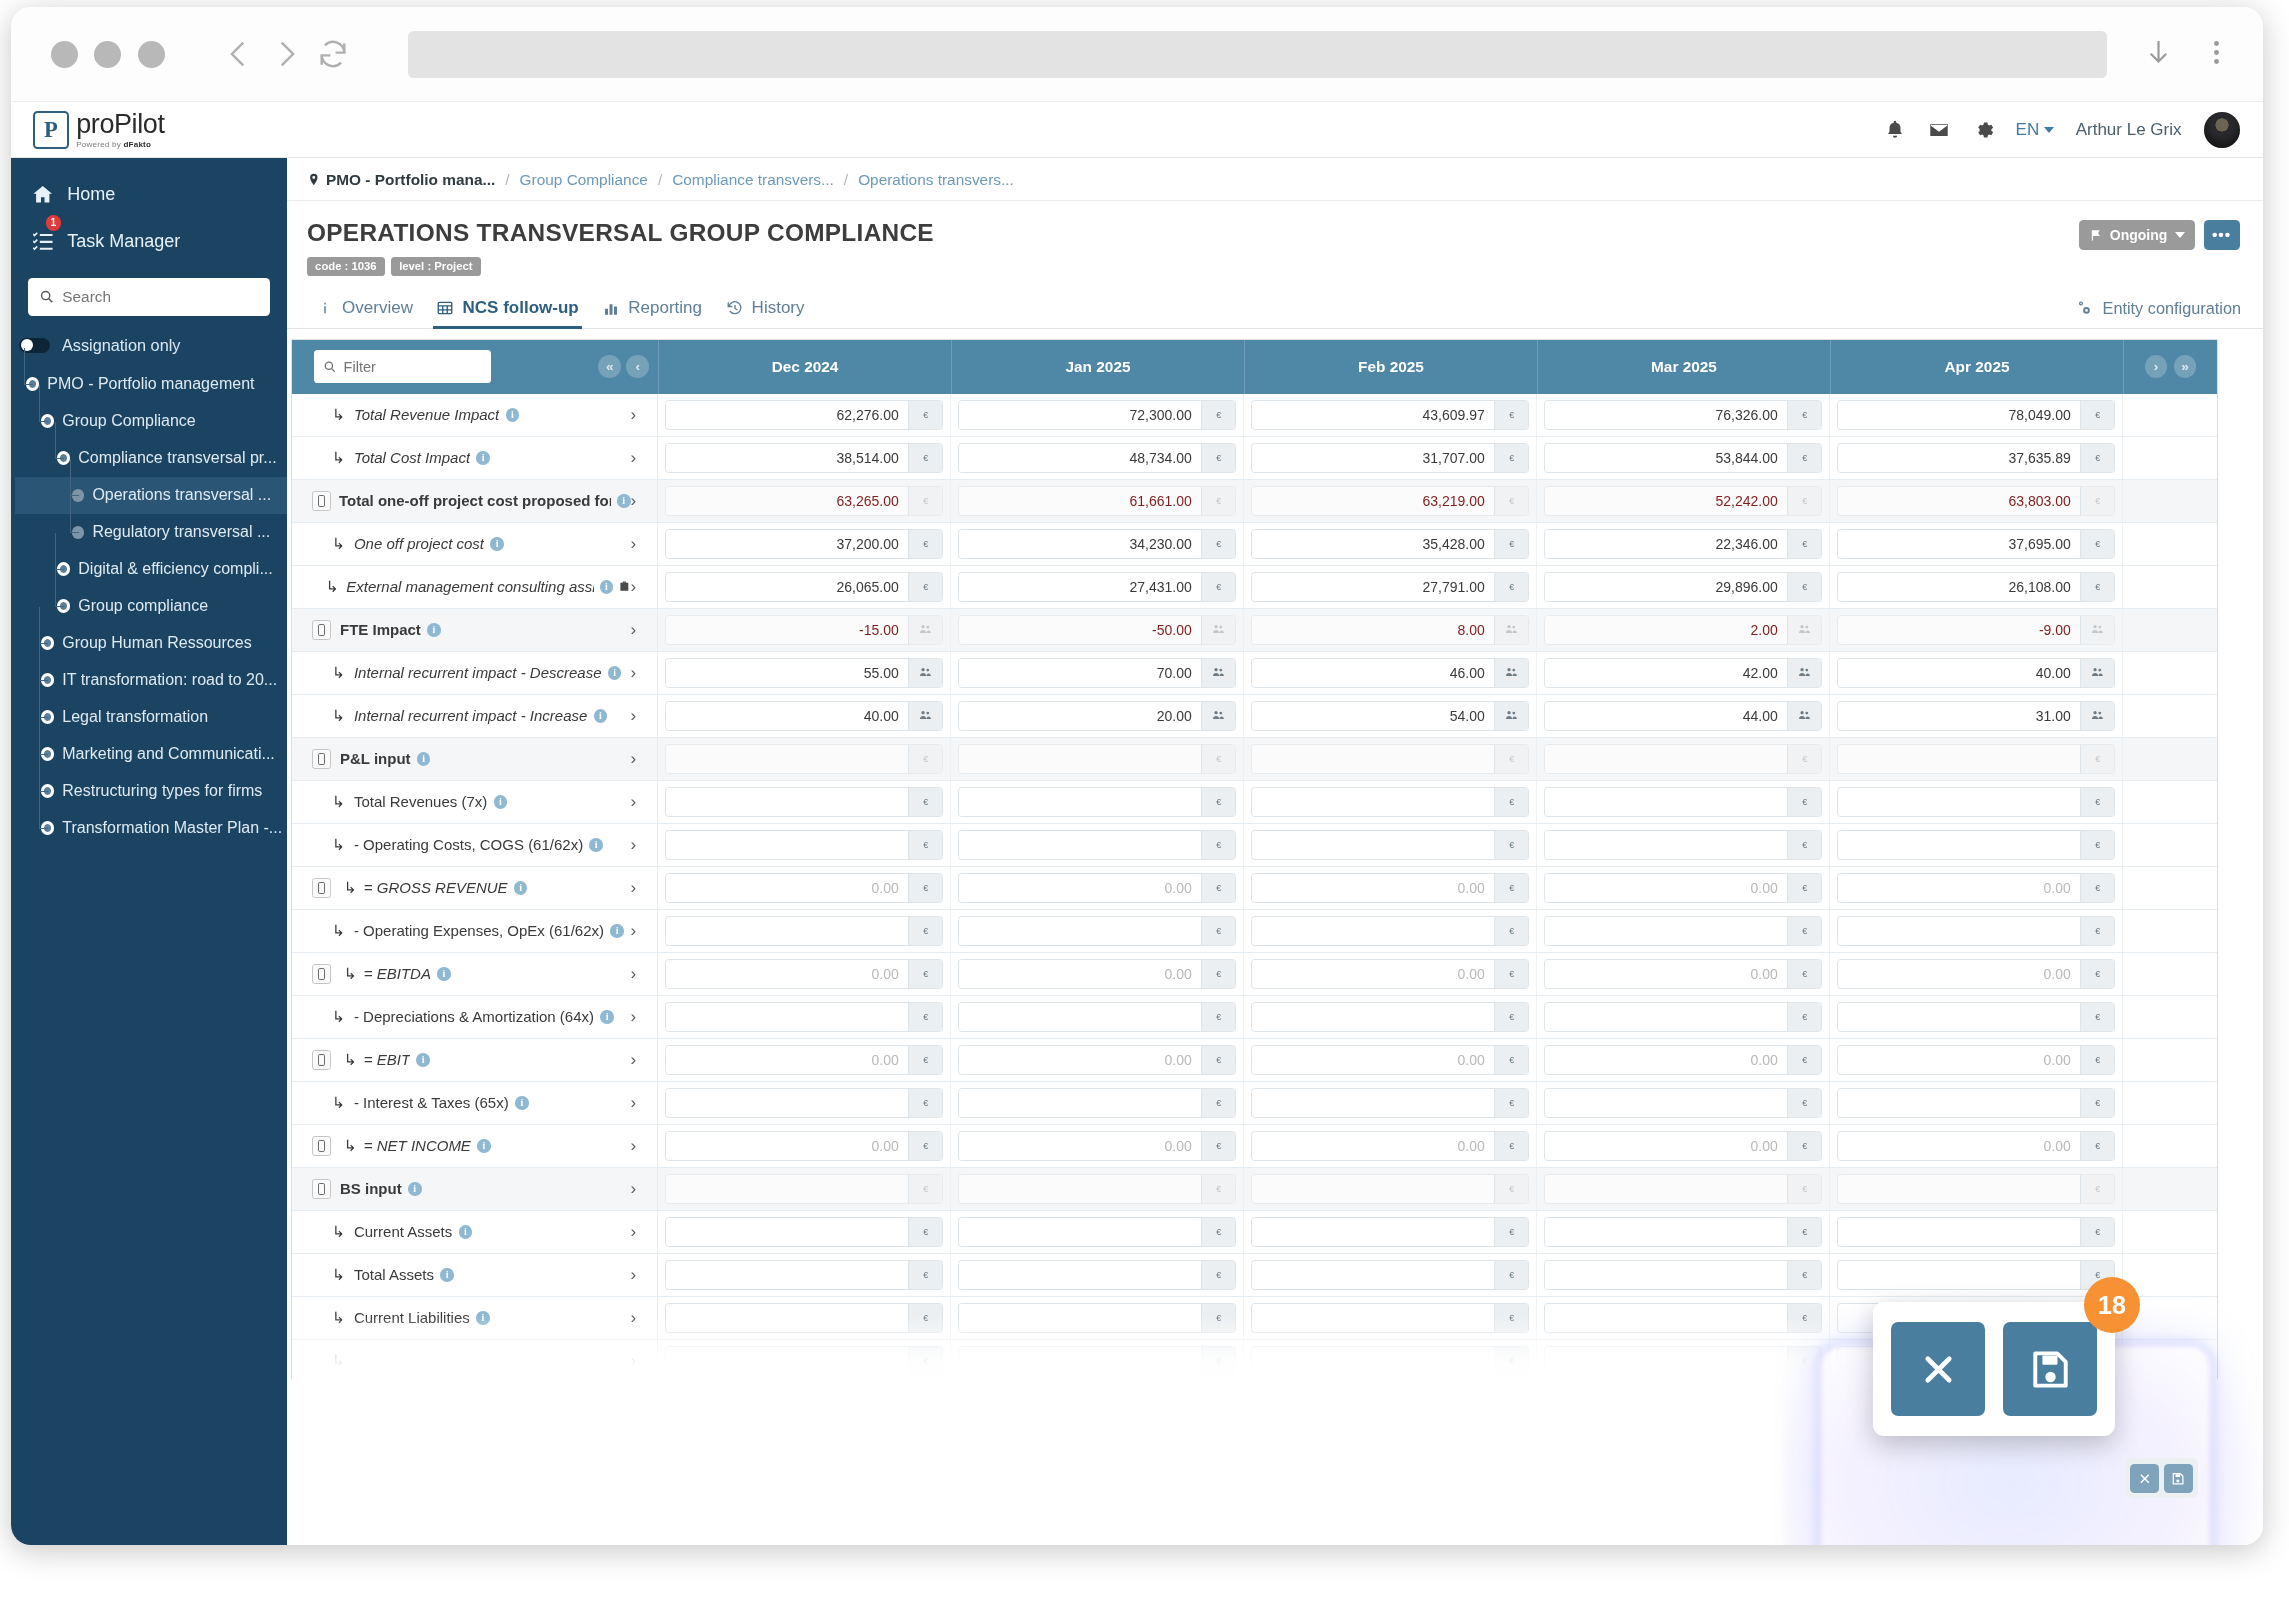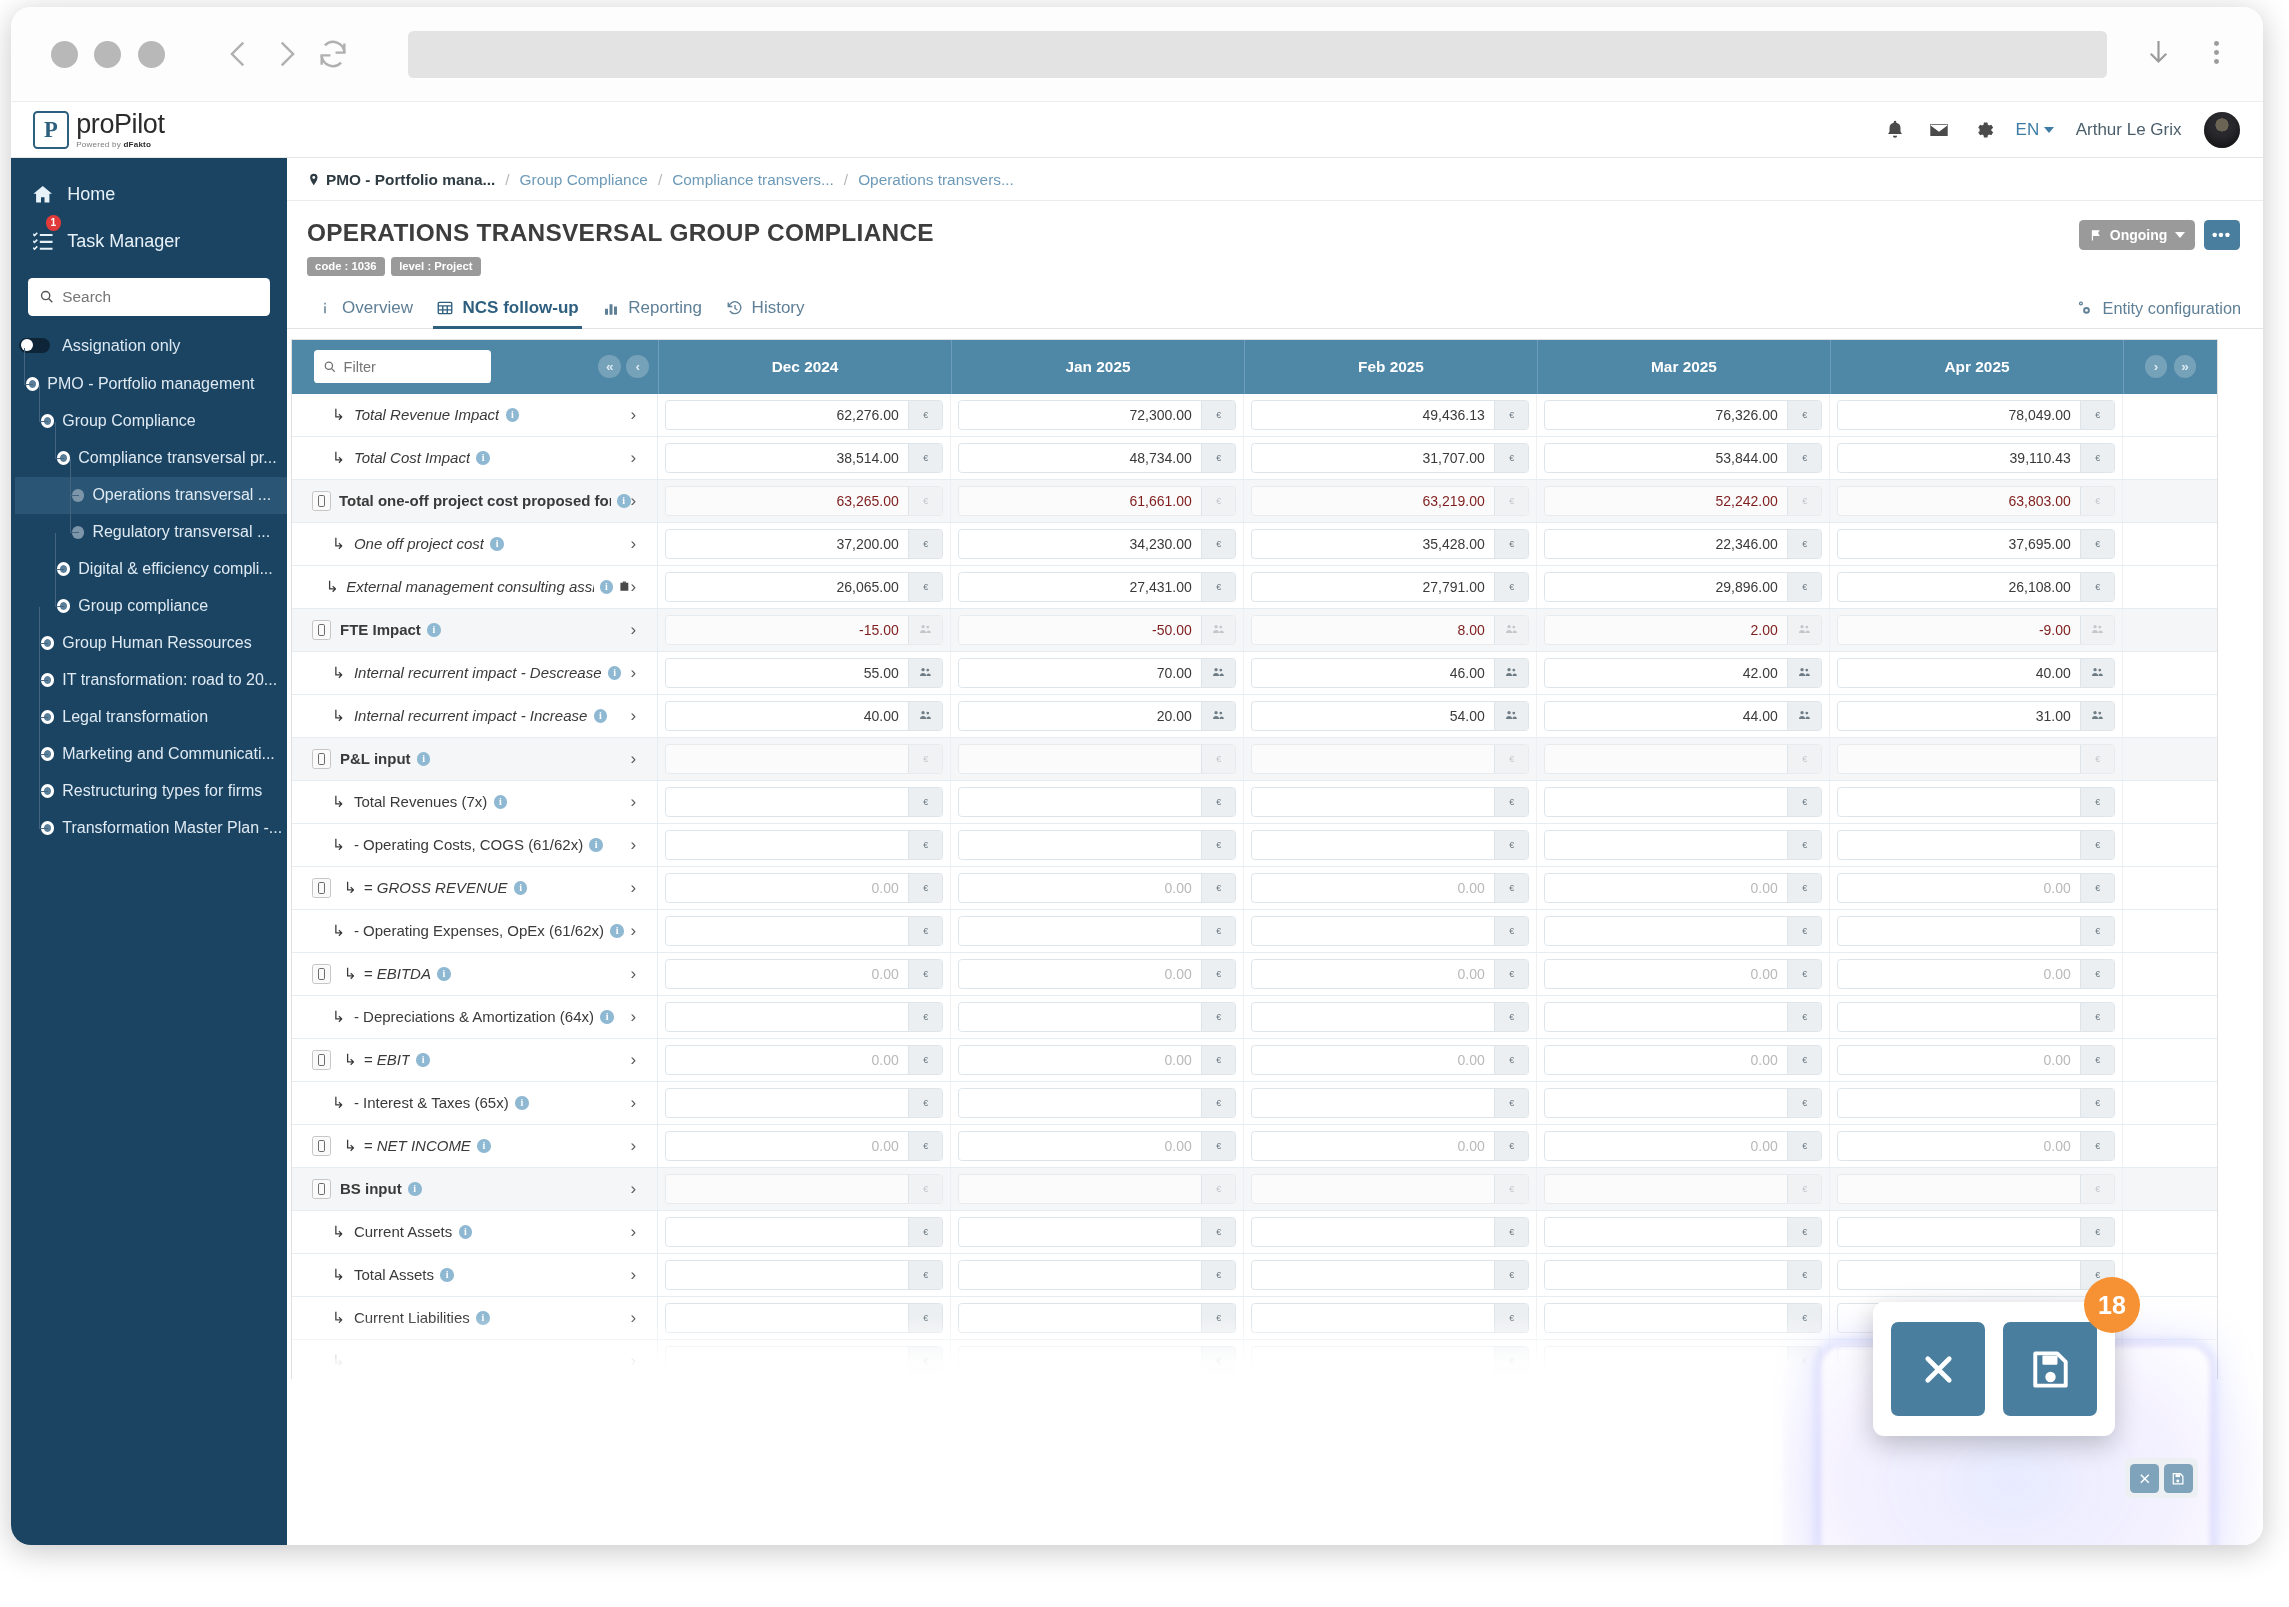--- a/index.html
+++ b/index.html
@@ -802,21 +802,21 @@
                     <div class="val-num">72,300.00</div>
                     <div class="val-unit">
                       <svg viewBox="0 0 24 24" fill="currentColor" style="font-size:14px">
                         <text x="12" y="18" font-size="17" text-anchor="middle" font-family="Liberation Sans, sans-serif">€</text>
                       </svg>
                     </div>
                   </div>
                 </div>
                 <div class="val-cell">
                   <div class="val-field">
-                    <div class="val-num">49,436.13</div>
+                    <div class="val-num">43,609.97</div>
                     <div class="val-unit">
                       <svg viewBox="0 0 24 24" fill="currentColor" style="font-size:14px">
                         <text x="12" y="18" font-size="17" text-anchor="middle" font-family="Liberation Sans, sans-serif">€</text>
                       </svg>
                     </div>
                   </div>
                 </div>
                 <div class="val-cell">
                   <div class="val-field">
                     <div class="val-num">76,326.00</div>
@@ -884,21 +884,21 @@
                     <div class="val-num">53,844.00</div>
                     <div class="val-unit">
                       <svg viewBox="0 0 24 24" fill="currentColor" style="font-size:14px">
                         <text x="12" y="18" font-size="17" text-anchor="middle" font-family="Liberation Sans, sans-serif">€</text>
                       </svg>
                     </div>
                   </div>
                 </div>
                 <div class="val-cell">
                   <div class="val-field">
-                    <div class="val-num">39,110.43</div>
+                    <div class="val-num">37,635.89</div>
                     <div class="val-unit">
                       <svg viewBox="0 0 24 24" fill="currentColor" style="font-size:14px">
                         <text x="12" y="18" font-size="17" text-anchor="middle" font-family="Liberation Sans, sans-serif">€</text>
                       </svg>
                     </div>
                   </div>
                 </div>
                 <div class="end-cell"></div>
               </div>
               <div class="grid-row group">

